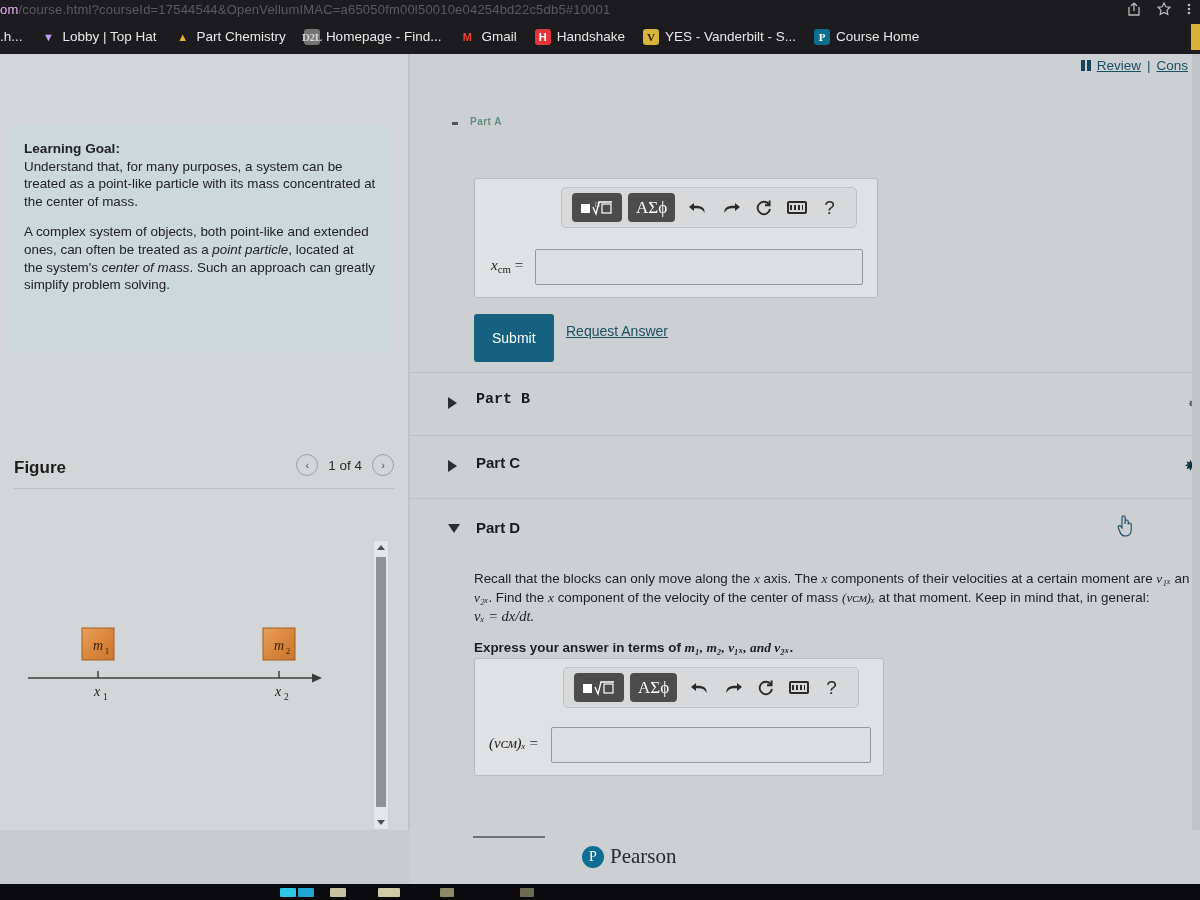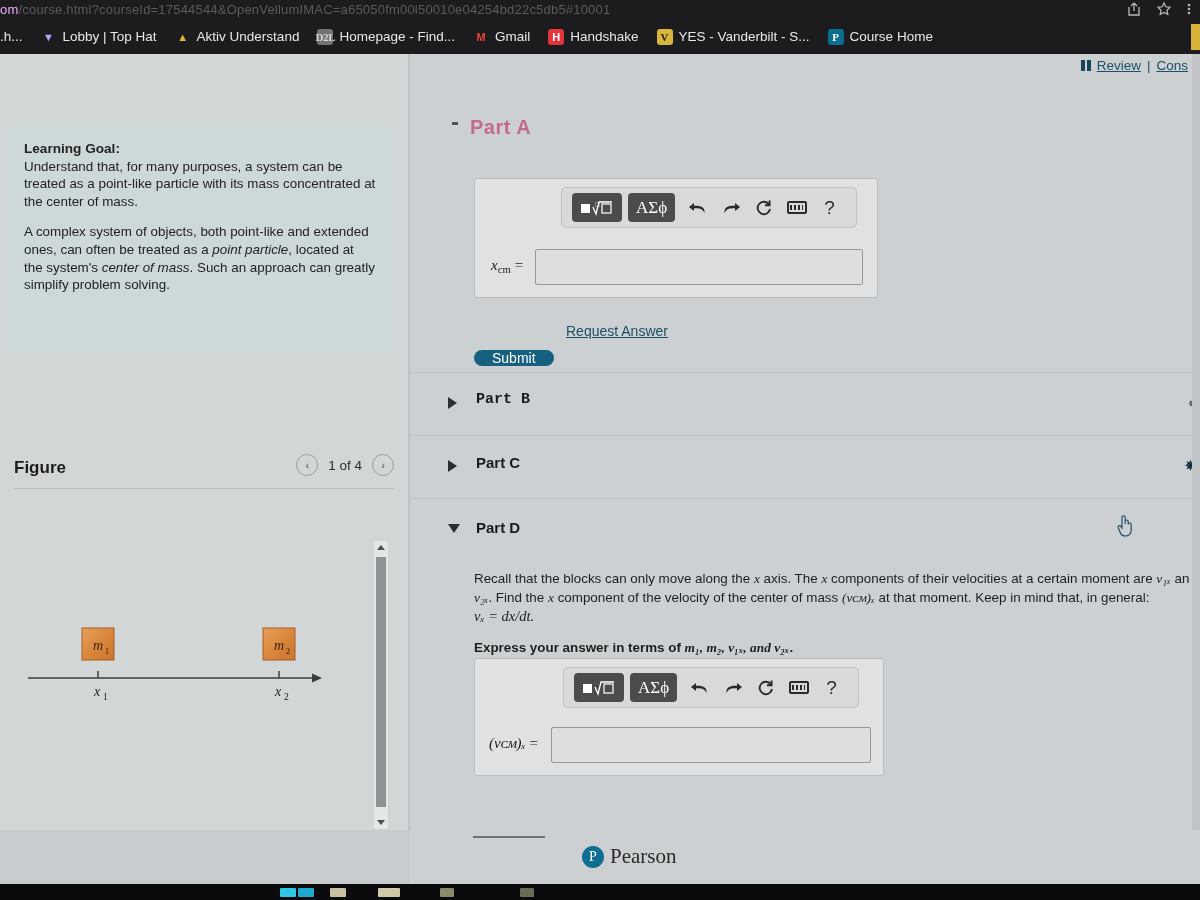--- a/index.html
+++ b/index.html
@@ -103,22 +103,22 @@
   .content { position: absolute; left: 410px; top: 0; width: 790px; height: 830px; background: #cdd0d2; }
   .review-bar {
     position: absolute; right: 12px; top: 4px; display: flex; align-items: center; gap: 6px;
     font-size: 13.5px; color: #1b4f63;
   }
   .review-bar a { color: #1b4f63; text-decoration: underline; }
   .rb-icon { display: inline-flex; gap: 2px; }
   .rb-icon i { display: block; width: 4px; height: 11px; background: #16455a; }
 
   .parta-ghost {
-    position: absolute; left: 60px; top: 62px; font-size: 20px; font-weight: bold;
-    color: #be185d; opacity: .55; letter-spacing: .5px;
+    position: absolute; left: 60px; top: 62px; font-size: 10px; font-weight: bold;
+    color: #14532d; opacity: .55; letter-spacing: .5px;
   }
   .parta-bullet { position: absolute; left: 42px; top: 68px; width: 6px; height: 3px; background: #555; }
 
   .qtext { position: absolute; left: 64px; top: 122px; width: 700px; font-size: 14px; color: #1e1e1e; line-height: 20px; }
   .qtext .bold { font-weight: bold; }
   .mth { font-family: "Liberation Serif", serif; font-style: italic; }
   .mth .sub { font-style: normal; font-size: .72em; vertical-align: -.25em; }
   .mth-up { font-family: "Liberation Serif", serif; font-style: normal; }
 
   .answer-card {
@@ -143,23 +143,23 @@
   .kbd-ico::before { content:""; display:block; width:13px; height:5px;
     background: repeating-linear-gradient(to right, #2a2a2a 0 2px, transparent 2px 4px); }
 
   .ans-label { position: absolute; font-size: 15px; color: #1c1c1c; font-family: "Liberation Serif", serif; }
   .ans-input {
     position: absolute; background: #dcdedf; border: 1px solid #8f9aa1; border-radius: 2px;
     height: 36px; width: 100%;
   }
 
   .btn-submit {
-    position: absolute; background: #15617f; color: #fff; border: none; border-radius: 14px;
+    position: absolute; background: #15617f; color: #fff; border: none; border-radius: 3px;
     font-size: 14px; font-family: "Liberation Sans", sans-serif;
-    padding: 0 18px; cursor: pointer; margin-top: 36px;
+    padding: 16px 18px; cursor: pointer;
   }
   .link-request {
     position: absolute; color: #1b4f63; font-size: 14px; text-decoration: underline;
   }
 
   .part-row { position: absolute; left: 0; width: 790px; height: 63px; border-top: 1px solid #bdc1c3; }
   .part-tri {
     position: absolute; left: 38px; top: 24px; width: 0; height: 0;
   }
   .tri-right { border-top: 6px solid transparent; border-bottom: 6px solid transparent; border-left: 9px solid #2d2d2d; }
@@ -223,21 +223,21 @@
     <div class="bookmarks">
       <div class="bm" style="padding-left:0px;">
         <span>.h...</span>
       </div>
       <div class="bm">
         <span class="favi fv-tophat">▼</span>
         <span>Lobby | Top Hat</span>
       </div>
       <div class="bm">
         <span class="favi fv-aktiv">▲</span>
-        <span>Aktiv Understand</span>
+        <span>Part Chemistry</span>
       </div>
       <div class="bm">
         <span class="favi fv-d2l">D2L</span>
         <span>Homepage - Find...</span>
       </div>
       <div class="bm">
         <span class="favi fv-gmail">M</span>
         <span>Gmail</span>
       </div>
       <div class="bm">

